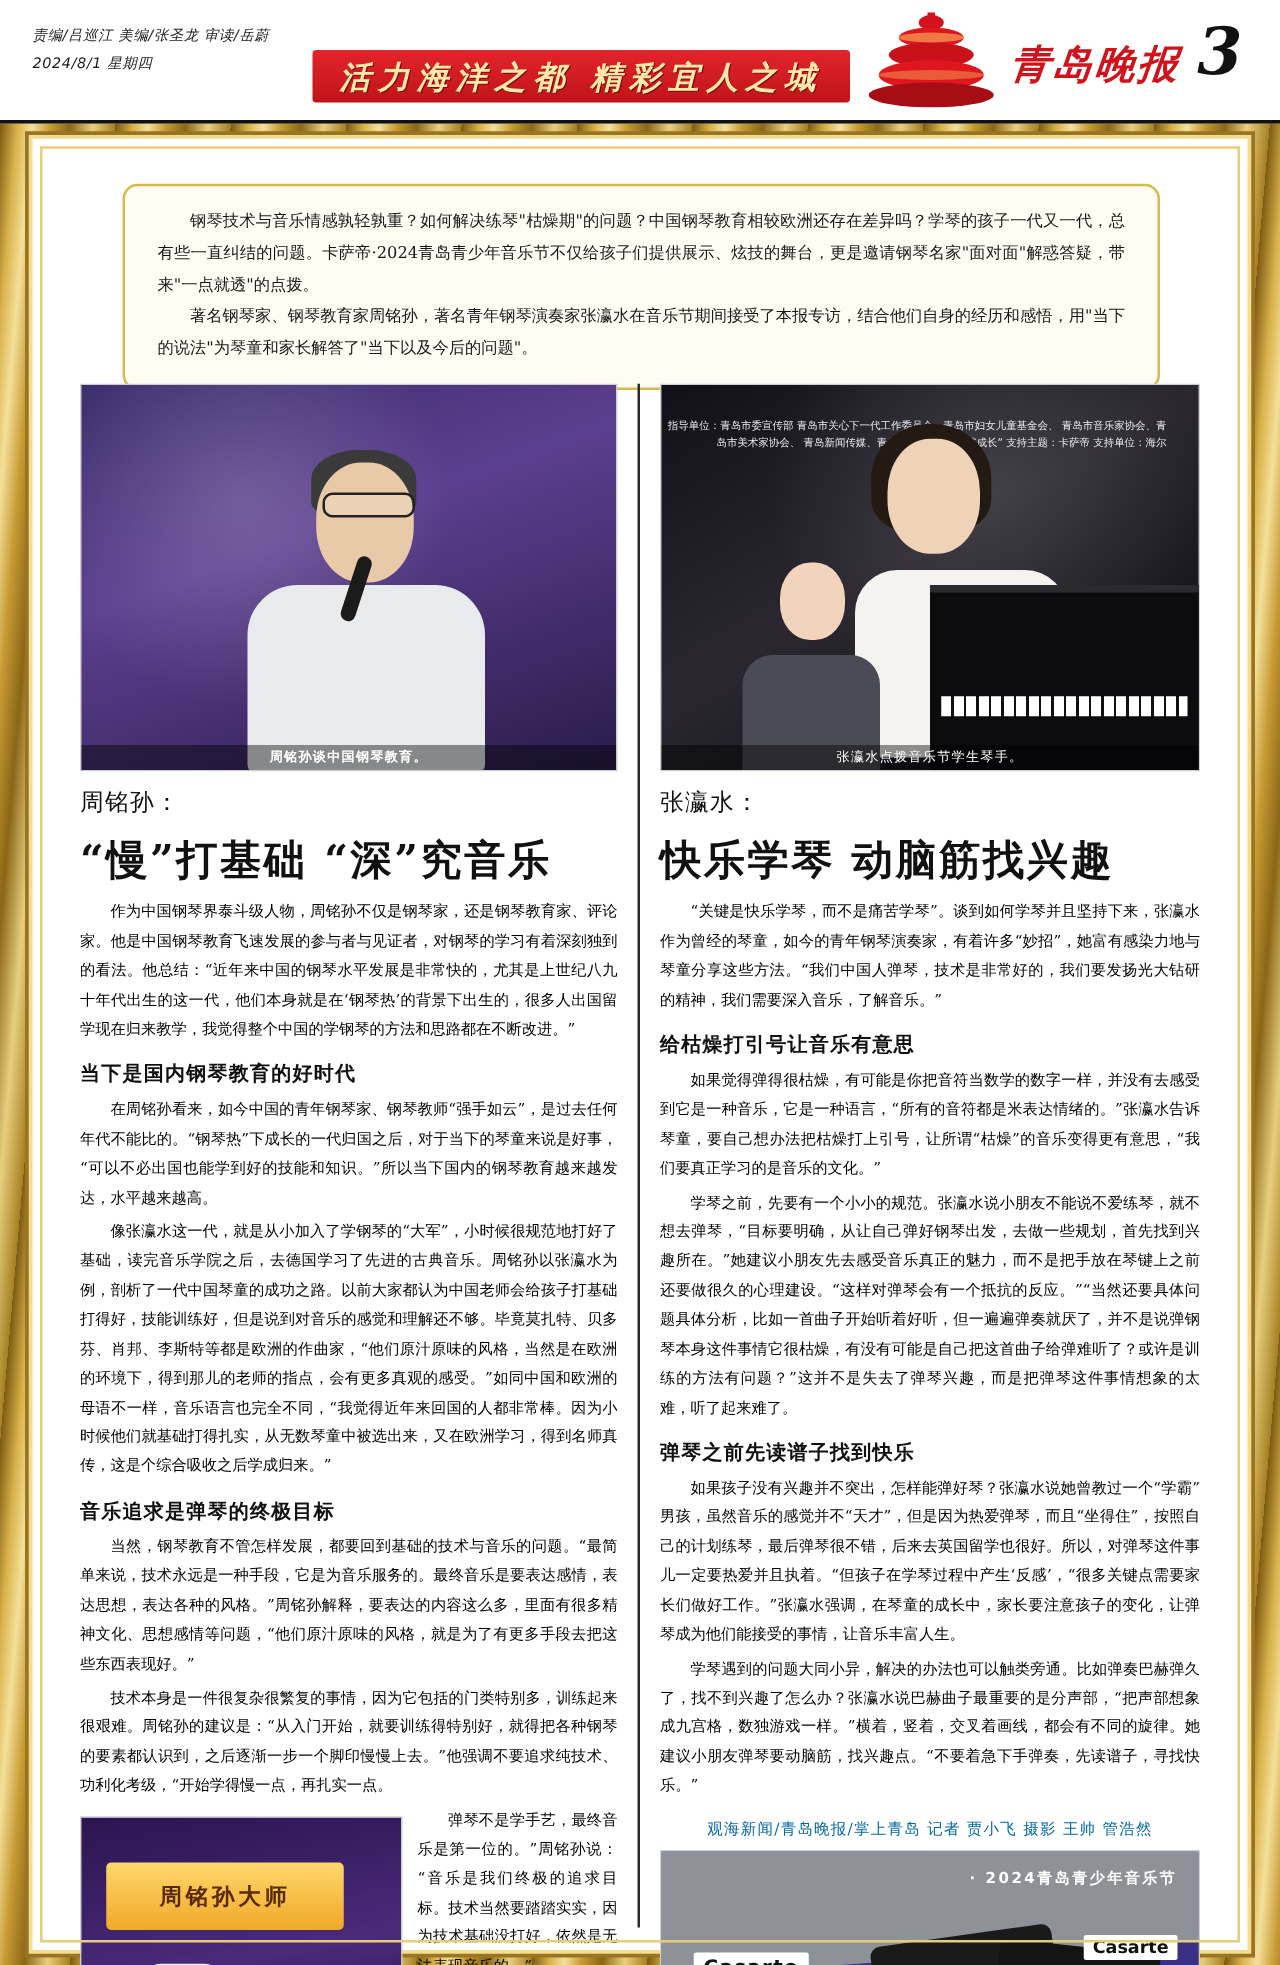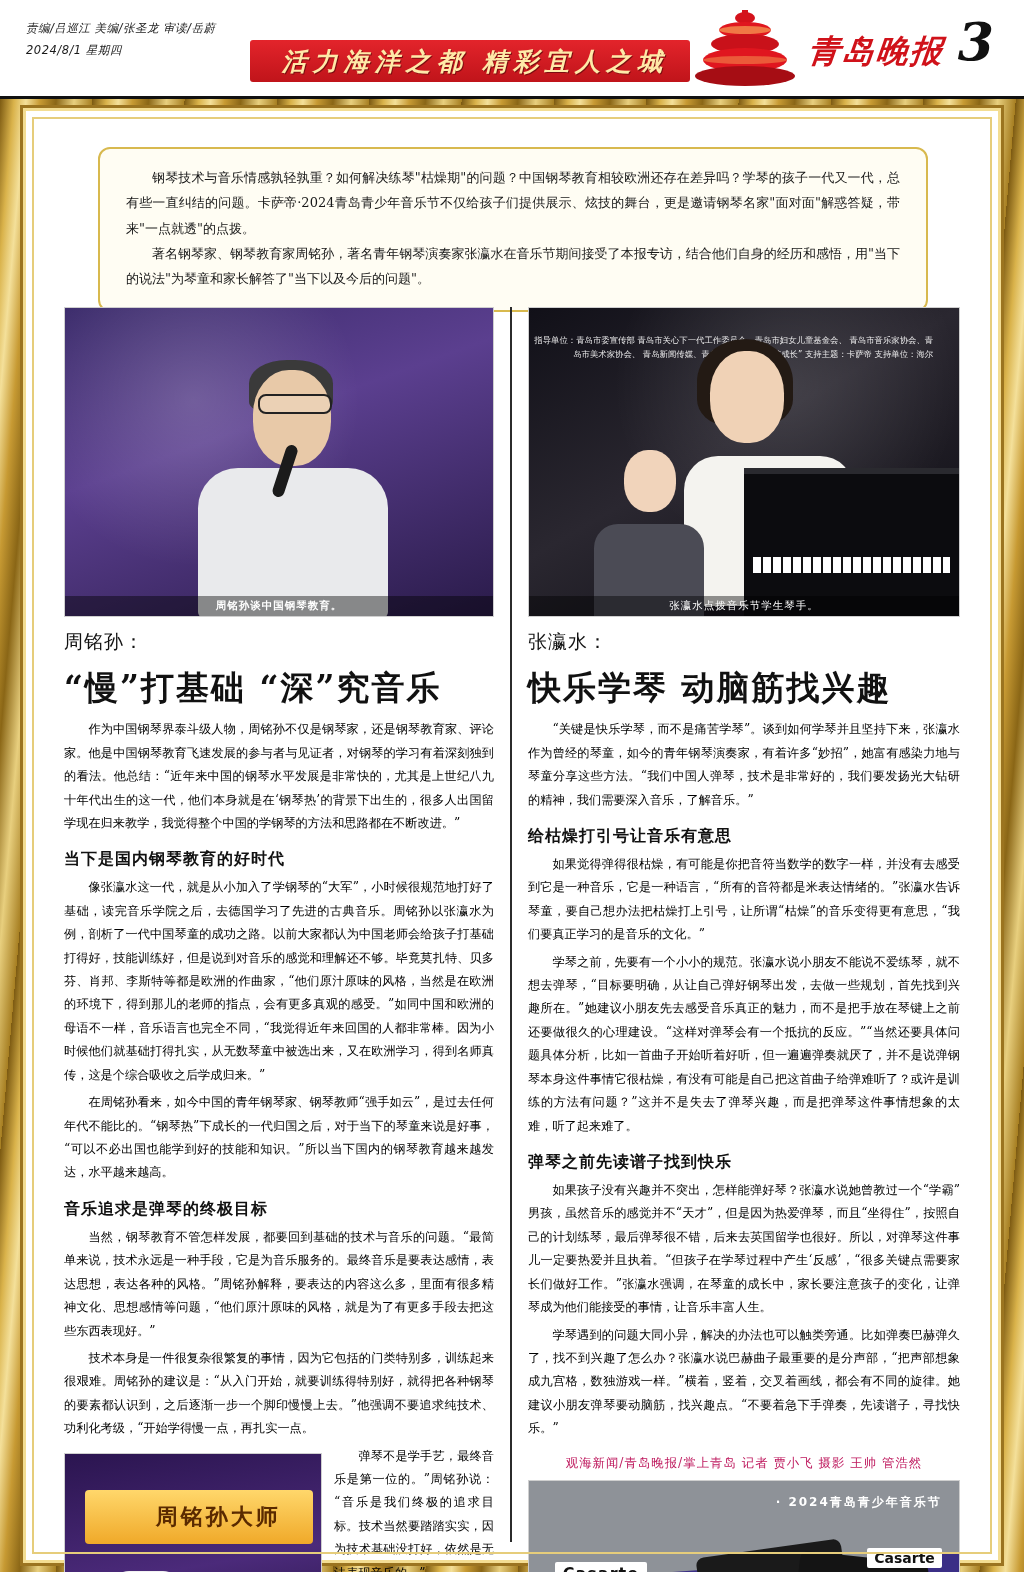--- a/index.html
+++ b/index.html
@@ -18,21 +18,20 @@
     line-height:1.9;letter-spacing:.5px;
   }
   .mast-banner{
     position:absolute;left:250px;top:40px;width:430px;height:42px;
     background:linear-gradient(180deg,#e3242b 0%,#c0141a 100%);
     border-radius:3px;
     display:flex;align-items:center;justify-content:center;
     color:#ffe9a8;font-size:25px;font-weight:bold;letter-spacing:6px;
     text-shadow:1px 1px 0 #7b0d10;
     font-family:"DejaVu Serif","Liberation Serif",serif;
-    padding-left:10px;
   }
   .mast-logo-shape{
     position:absolute;left:690px;top:8px;width:110px;height:78px;
   }
   .mast-title{
     position:absolute;left:808px;top:30px;
     font-size:32px;font-weight:bold;color:#d0121a;letter-spacing:2px;
     font-family:"DejaVu Serif","Liberation Serif",serif;
     transform:skewX(-6deg);
   }
@@ -97,21 +96,21 @@
   }
   .subhead{
     font-size:16px;font-weight:bold;color:#111;margin:14px 0 6px 0;letter-spacing:1px;
     font-family:"DejaVu Serif","Liberation Serif",serif;
   }
   .para{
     font-size:12.2px;line-height:1.92;color:#000000;text-indent:2em;margin:0 0 4px 0;
     text-align:justify;font-family:"DejaVu Serif","Liberation Serif",serif;
   }
   .byline{
-    font-size:12.4px;color:#be185d;text-align:center;margin:14px 0 8px 0;letter-spacing:1px;
+    font-size:12.4px;color:#0369a1;text-align:center;margin:14px 0 8px 0;letter-spacing:1px;
     font-family:"DejaVu Serif","Liberation Serif",serif;
   }
 
   
   .photo-bottom{position:relative;width:100%;height:228px;border:1px solid #cfcfcf;overflow:hidden;box-sizing:border-box;margin-top:8px;}
   .wrapflow{overflow:hidden;}
   .wrapflow .photo-bottom{float:left;width:258px;margin-right:12px;}
 
   
   .ph1{background:
@@ -129,22 +128,22 @@
   .mic{position:absolute;left:50%;top:44%;width:12px;height:54px;background:#1b1b1b;border-radius:6px;transform:rotate(18deg);}
   .woman-head{width:74px;height:92px;border-radius:46%;background:#f0d2b6;left:42%;top:14%;position:absolute;}
   .woman-hair{width:96px;height:86px;border-radius:50% 50% 30% 30%;background:#231a14;left:39%;top:10%;position:absolute;}
   .woman-body{width:170px;height:150px;background:#f4f3ef;border-radius:34px 34px 6px 6px;left:36%;top:48%;position:absolute;}
   .child-head{width:52px;height:62px;border-radius:46%;background:#f1d4bb;left:22%;top:46%;position:absolute;}
   .child-body{width:110px;height:100px;background:#4b4b55;border-radius:24px 24px 4px 4px;left:15%;top:70%;position:absolute;}
   .piano-dark{position:absolute;right:-8%;bottom:0;width:58%;height:46%;background:#0c0c0f;border-top:6px solid #2a2a2f;}
   .keys{position:absolute;right:2%;bottom:14%;width:46%;height:16px;background:
      repeating-linear-gradient(90deg,#fff 0 8px,#111 8px 10px);}
   .stage-banner{position:absolute;left:8%;top:16%;width:74%;height:54px;background:linear-gradient(180deg,#ffd76b,#f0a929);border-radius:4px;
-     display:flex;align-items:center;justify-content:center;color:#5a2a00;font-weight:bold;font-size:22px;letter-spacing:3px;
-     font-family:"DejaVu Serif","Liberation Serif",serif;padding-left:38px;}
+     display:flex;align-items:center;justify-content:center;color:#5a2a00;font-weight:bold;font-size:18px;letter-spacing:3px;
+     font-family:"DejaVu Serif","Liberation Serif",serif;}
   .grand-piano{position:absolute;left:46%;bottom:8%;width:48%;height:38%;background:#111;border-radius:60% 10% 6% 40%;}
   .player{position:absolute;left:18%;bottom:10%;width:70px;height:86px;background:#f2f2f2;border-radius:18px 18px 4px 4px;}
   .player-head{position:absolute;left:24%;bottom:29%;width:34px;height:38px;background:#e8c9a8;border-radius:48%;}
   .carpet{position:absolute;left:0;bottom:0;width:100%;height:62%;background:#3b2f86;transform:skewY(-4deg);}
   .road{position:absolute;left:0;top:0;width:100%;height:48%;background:#8e9298;}
   .piano-top{position:absolute;left:40%;top:30%;width:34%;height:40%;background:#1a1a1a;border-radius:8px;transform:rotate(-8deg);}
   .piano-top2{position:absolute;left:62%;top:34%;width:30%;height:38%;background:#141414;border-radius:8px;transform:rotate(6deg);}
   .brandbox{position:absolute;left:6%;top:36%;background:#fff;color:#111;font-size:16px;font-weight:bold;padding:2px 8px;border-radius:2px;letter-spacing:1px;}
   .brandbox2{position:absolute;right:4%;top:30%;background:#fff;color:#111;font-size:14px;font-weight:bold;padding:2px 7px;border-radius:2px;}
   .festival-text{position:absolute;right:4%;top:6%;color:#fff;font-size:12px;font-weight:bold;letter-spacing:2px;}
@@ -200,22 +199,22 @@
             <div class="mic"></div>
             <div class="cap">周铭孙谈中国钢琴教育。</div>
           </div>
 
           <div class="kicker">周铭孙：</div>
           <div class="headline">“慢”打基础  “深”究音乐</div>
 
           <p class="para">作为中国钢琴界泰斗级人物，周铭孙不仅是钢琴家，还是钢琴教育家、评论家。他是中国钢琴教育飞速发展的参与者与见证者，对钢琴的学习有着深刻独到的看法。他总结：“近年来中国的钢琴水平发展是非常快的，尤其是上世纪八九十年代出生的这一代，他们本身就是在‘钢琴热’的背景下出生的，很多人出国留学现在归来教学，我觉得整个中国的学钢琴的方法和思路都在不断改进。”</p>
 
           <div class="subhead">当下是国内钢琴教育的好时代</div>
+          <p class="para">在周铭孙看来，如今中国的青年钢琴家、钢琴教师“强手如云”，是过去任何年代不能比的。“钢琴热”下成长的一代归国之后，对于当下的琴童来说是好事，“可以不必出国也能学到好的技能和知识。”所以当下国内的钢琴教育越来越发达，水平越来越高。</p>
           <p class="para">像张瀛水这一代，就是从小加入了学钢琴的“大军”，小时候很规范地打好了基础，读完音乐学院之后，去德国学习了先进的古典音乐。周铭孙以张瀛水为例，剖析了一代中国琴童的成功之路。以前大家都认为中国老师会给孩子打基础打得好，技能训练好，但是说到对音乐的感觉和理解还不够。毕竟莫扎特、贝多芬、肖邦、李斯特等都是欧洲的作曲家，“他们原汁原味的风格，当然是在欧洲的环境下，得到那儿的老师的指点，会有更多真观的感受。”如同中国和欧洲的母语不一样，音乐语言也完全不同，“我觉得近年来回国的人都非常棒。因为小时候他们就基础打得扎实，从无数琴童中被选出来，又在欧洲学习，得到名师真传，这是个综合吸收之后学成归来。”</p>
-          <p class="para">在周铭孙看来，如今中国的青年钢琴家、钢琴教师“强手如云”，是过去任何年代不能比的。“钢琴热”下成长的一代归国之后，对于当下的琴童来说是好事，“可以不必出国也能学到好的技能和知识。”所以当下国内的钢琴教育越来越发达，水平越来越高。</p>
 
           <div class="subhead">音乐追求是弹琴的终极目标</div>
           <p class="para">当然，钢琴教育不管怎样发展，都要回到基础的技术与音乐的问题。“最简单来说，技术永远是一种手段，它是为音乐服务的。最终音乐是要表达感情，表达思想，表达各种的风格。”周铭孙解释，要表达的内容这么多，里面有很多精神文化、思想感情等问题，“他们原汁原味的风格，就是为了有更多手段去把这些东西表现好。”</p>
           <p class="para">技术本身是一件很复杂很繁复的事情，因为它包括的门类特别多，训练起来很艰难。周铭孙的建议是：“从入门开始，就要训练得特别好，就得把各种钢琴的要素都认识到，之后逐渐一步一个脚印慢慢上去。”他强调不要追求纯技术、功利化考级，“开始学得慢一点，再扎实一点。</p>
 
           <div class="wrapflow">
             <div class="photo-bottom ph3">
               <div class="stage-banner">周铭孙大师</div>
               <div class="grand-piano"></div>
               <div class="player"></div>

